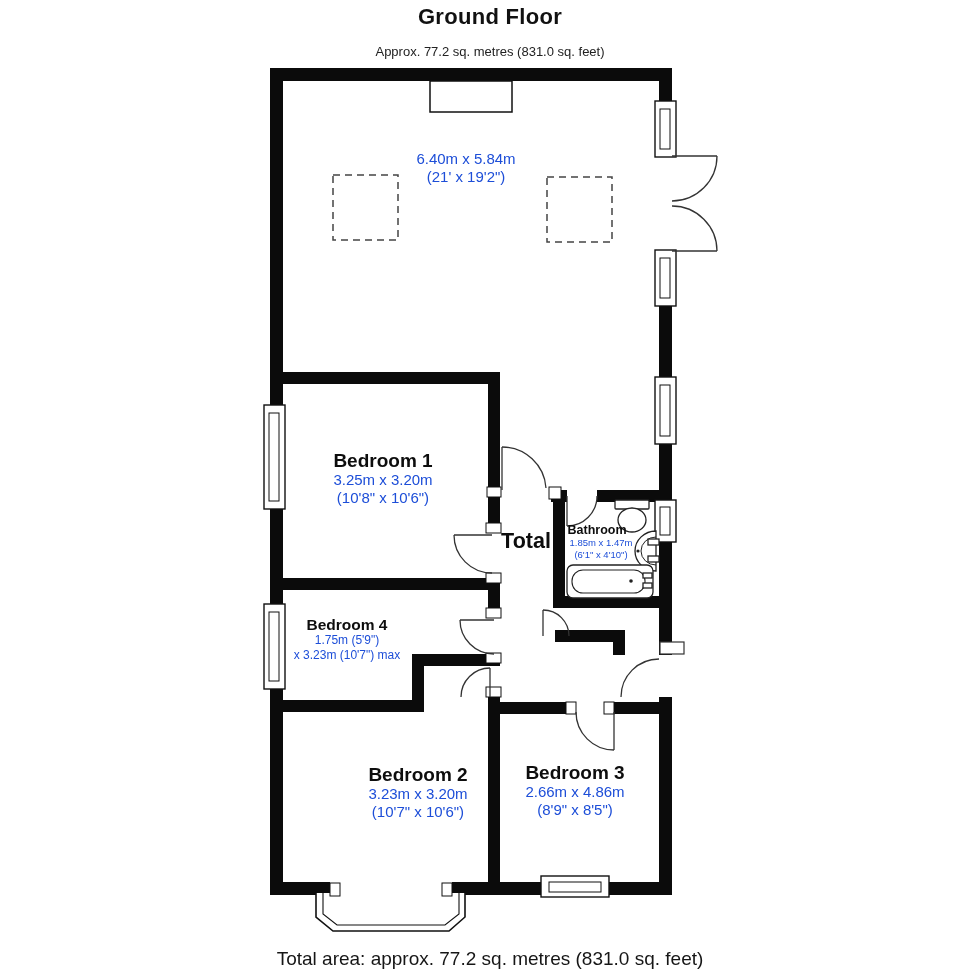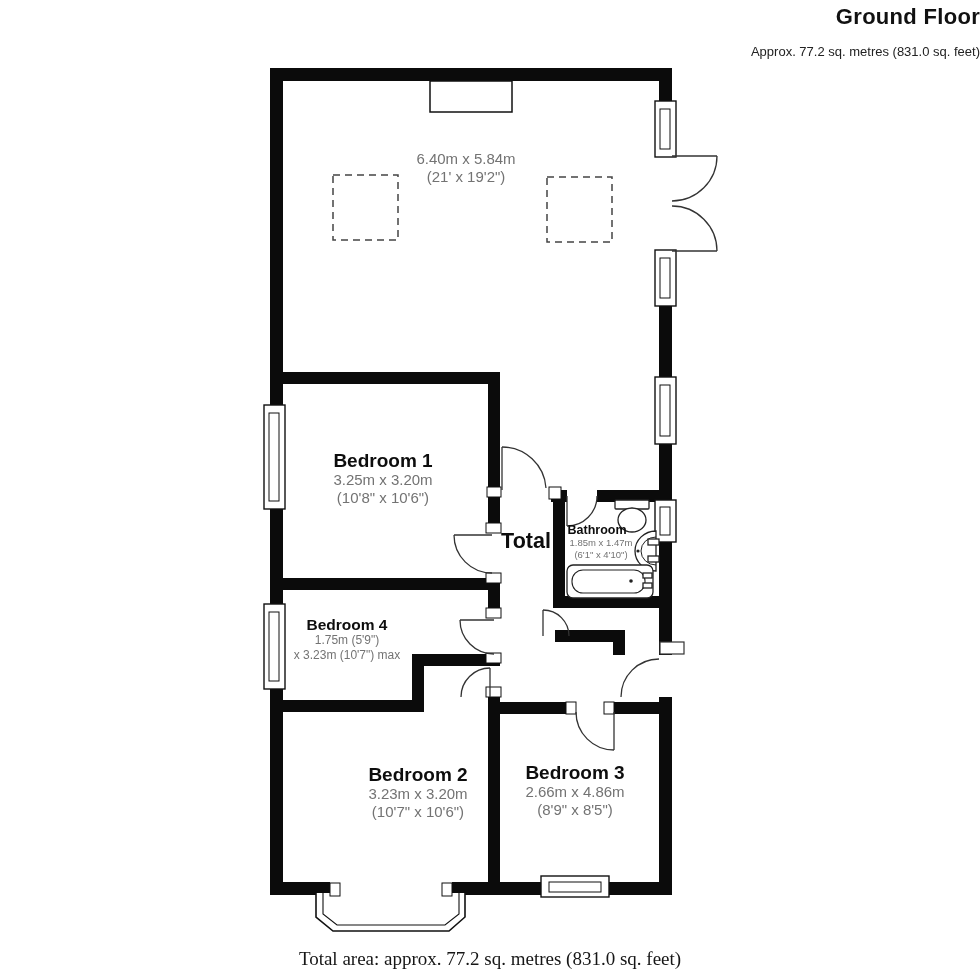--- a/index.html
+++ b/index.html
@@ -1,27 +1,27 @@
 <!DOCTYPE html>
 <html><head>
 <meta charset="utf-8">
 <style>
   html,body{margin:0;padding:0;background:#fff;}
   .stage{
     position:relative;width:980px;height:980px;background:#ffffff;
     font-family:"Liberation Sans",sans-serif;color:#111;overflow:hidden;
   }
-  .hdr{position:absolute;left:0;width:980px;text-align:right;}
+  .hdr{position:absolute;left:0;width:980px;text-align:center;}
   .hdr-title{top:4px;font-size:22px;font-weight:bold;letter-spacing:.3px;}
   .hdr-sub{top:44px;font-size:13px;color:#222;}
-  .ftr{position:absolute;left:0;width:980px;top:948px;text-align:center;font-size:19px;color:#161616;font-family:Liberation Serif, serif;}
+  .ftr{position:absolute;left:0;width:980px;top:948px;text-align:center;font-size:19px;color:#161616;}
   svg.plan{position:absolute;left:0;top:0;}
   .room-label{position:absolute;transform:translateX(-50%);text-align:center;white-space:nowrap;}
   .room-name{font-weight:bold;font-size:19px;line-height:1.12;color:#0d0d0d;}
-  .room-dim{font-size:15px;line-height:1.2;color:#737373;}
+  .room-dim{font-size:15px;line-height:1.2;color:#1d4ed8;}
   .kitchen-name{font-size:20px;white-space:normal;width:178px;margin:0 auto;}
   .hall-name{font-size:21.5px;}
   .b4-name{font-size:15.5px;}
   .b4-dim{font-size:12px;line-height:1.2;}
   .bath-name{font-size:12.5px;}
   .bath-dim{font-size:9.5px;line-height:1.25;padding-left:8px;}
 </style>
 </head>
 <body>
 

